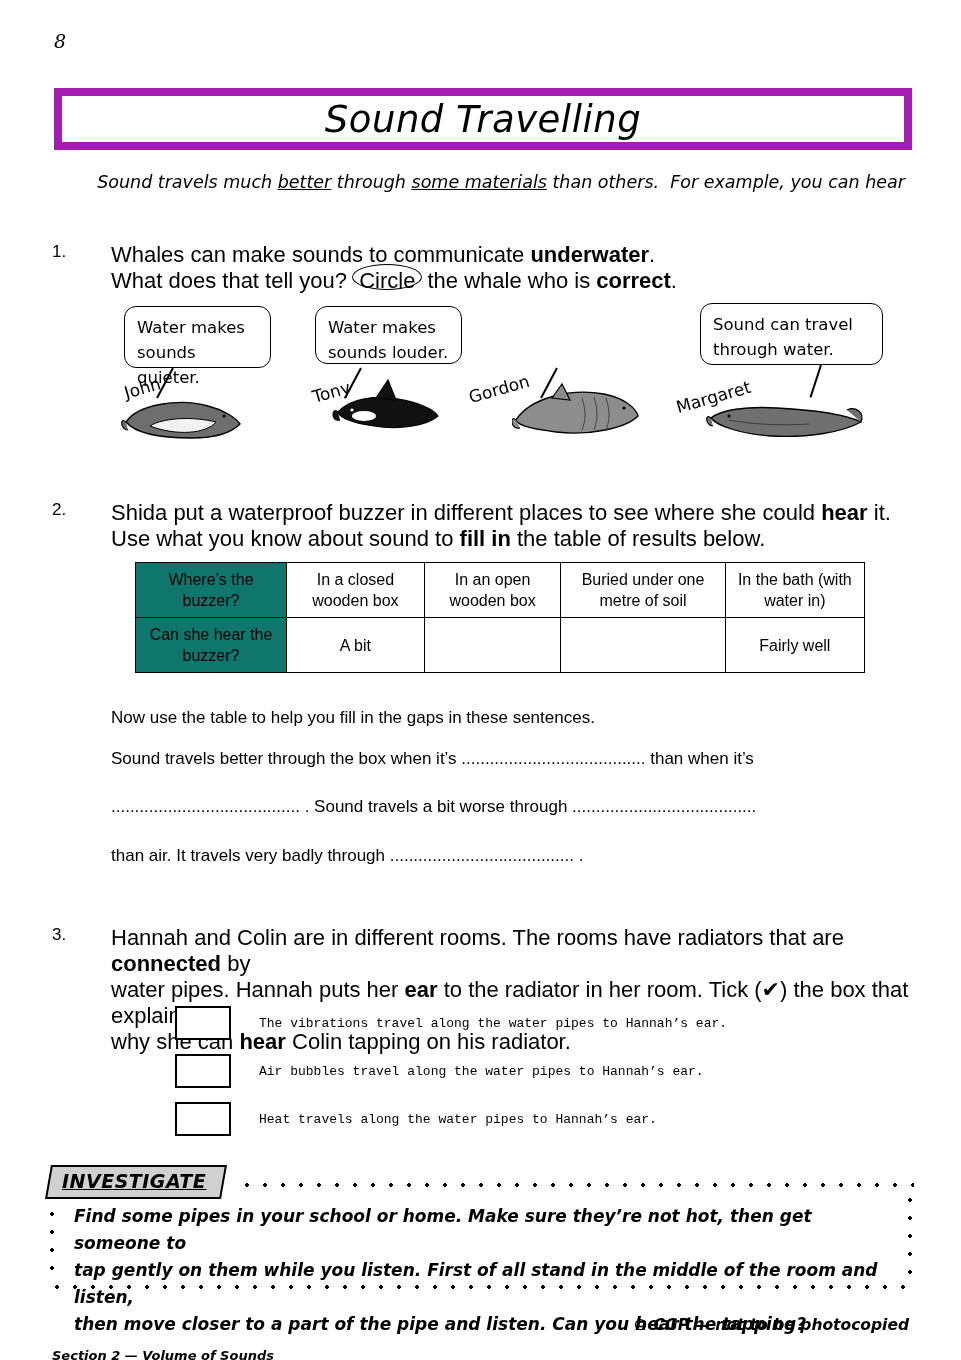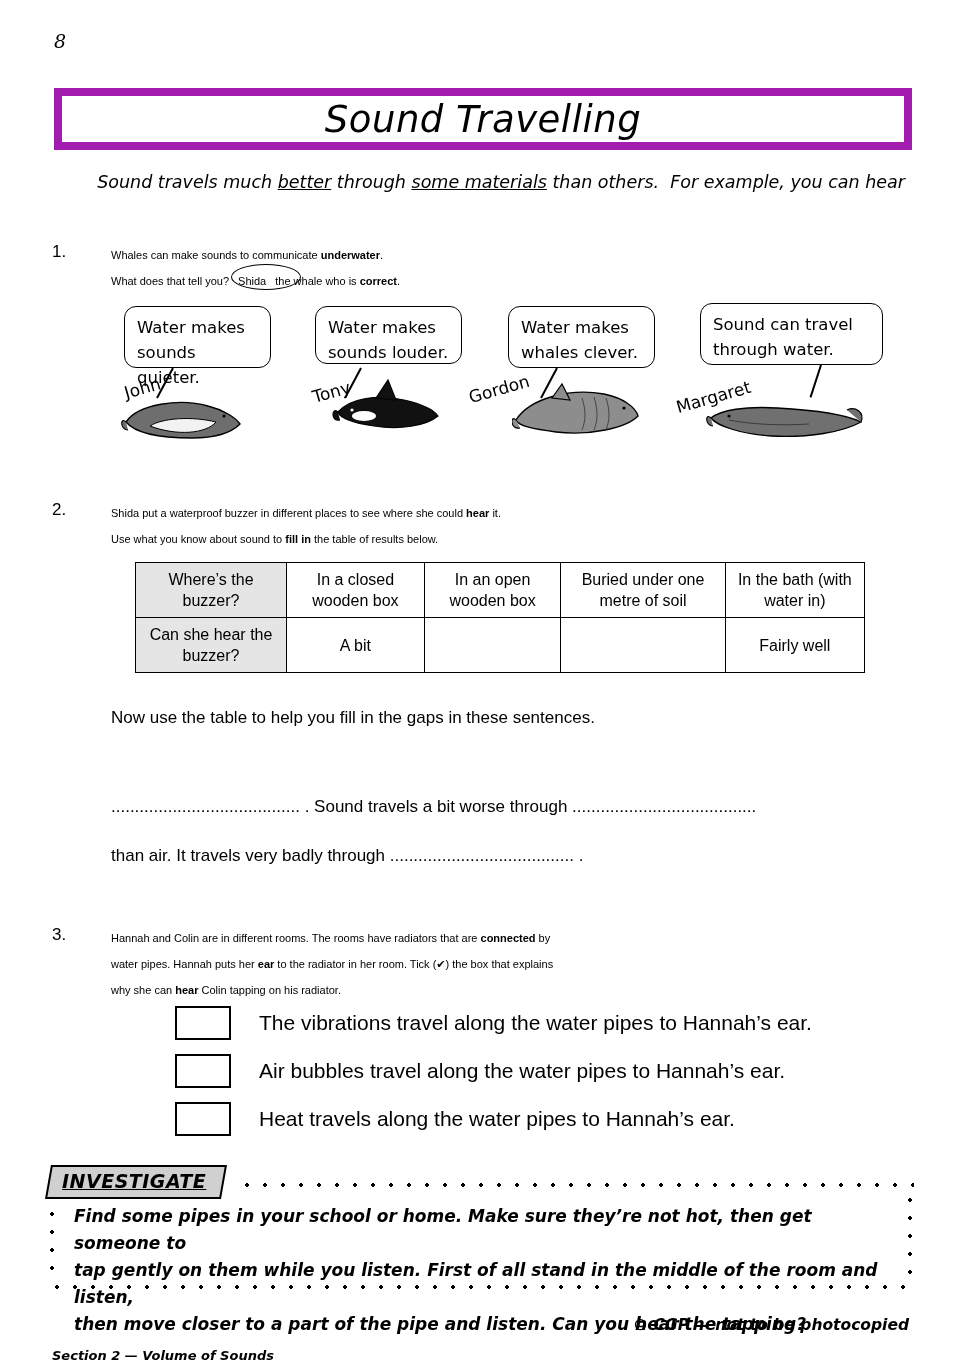--- a/index.html
+++ b/index.html
@@ -65,21 +65,21 @@
   .intro u { text-decoration: underline; }
 
   
   .qnum {
     position: absolute;
     font-size: 17px;
     font-family: "Liberation Sans", sans-serif;
   }
   .qbody {
     position: absolute;
-    font-size: 11px;
+    font-size: 22px;
     line-height: 26px;
     font-family: "Liberation Sans", sans-serif;
   }
   .q1num { left: 52px; top: 242px; }
   .q1body { left: 111px; top: 242px; width: 790px; }
   .circle-word {
     display: inline-block;
     position: relative;
     padding: 0 6px;
   }
@@ -151,21 +151,21 @@
   .results-table td {
     border: 1.8px solid #000;
     text-align: center;
     vertical-align: middle;
     font-size: 16px;
     font-family: "Liberation Sans", sans-serif;
     line-height: 21px;
     padding: 6px 4px;
   }
   .results-table .hdr-col {
-    background: #e5e5e5;
+    background: #0f766e;
     width: 142px;
     height: 34px;
   }
   .results-table tr.row1 td { height: 40px; }
   .results-table tr.row2 td { height: 40px; }
   .hand {
     font-family: "DejaVu Sans", sans-serif;
     font-size: 21px;
   }
 
@@ -193,22 +193,22 @@
   }
   .tick-box {
     width: 56px;
     height: 34px;
     border: 2.2px solid #000;
     box-sizing: border-box;
     background: #fff;
   }
   .tick-label {
     margin-left: 28px;
-    font-size: 21px;
-    font-family: Liberation Sans, sans-serif;
+    font-size: 13px;
+    font-family: Liberation Mono, monospace;
     white-space: nowrap;
     text-align: center;
   }
   .tr1 { top: 1006px; }
   .tr2 { top: 1054px; }
   .tr3 { top: 1102px; }
 
   
   .investigate-wrap {
     position: absolute;
@@ -307,32 +307,31 @@
     <div class="title-text">Sound Travelling</div>
   </div>
 
   <div class="intro">
     <span>Sound travels much <u>better</u> through <u>some materials</u> than others.&nbsp; For example, you can hear</span><br>
   </div>
 
   <div class="qnum q1num">1.</div>
   <div class="qbody q1body">
     <span>Whales can make sounds to communicate </span><span class="bold">underwater</span><span>.</span><br>
-    <span>What does that tell you? </span><span class="circle-word">Shida</span><span> the whale who is </span><span class="bold">correct</span><span>.</span>
+    <span>What does that tell you? </span><span class="circle-word">Circle</span><span> the whale who is </span><span class="bold">correct</span><span>.</span>
   </div>
 
   <div class="bubble b1">Water makes sounds quieter.</div>
   <div class="bubble-tail t1"></div>
   <div class="whale-name n1">John</div>
 
   <div class="bubble b2">Water makes sounds louder.</div>
   <div class="bubble-tail t2"></div>
   <div class="whale-name n2">Tony</div>
 
-  <div class="bubble b3">Water makes whales clever.</div>
   <div class="bubble-tail t3"></div>
   <div class="whale-name n3">Gordon</div>
 
   <div class="bubble b4">Sound can travel through water.</div>
   <div class="bubble-tail t4"></div>
   <div class="whale-name n4">Margaret</div>
 
   <svg class="whale-img" style="left:120px; top:392px;" width="122" height="52" viewBox="0 0 122 52">
     <path d="M6 30 C18 12, 60 6, 88 14 C104 18, 116 26, 120 32 C112 40, 96 46, 72 46 C44 46, 16 42, 6 30 Z" fill="#6e6e6e" stroke="#000" stroke-width="1.4"></path>
     <path d="M30 34 C42 26, 72 24, 96 30 C86 42, 56 44, 30 34 Z" fill="#f2f2f2" stroke="#000" stroke-width="1"></path>
@@ -383,20 +382,21 @@
       <td class="hdr-col">Can she hear the buzzer?</td>
       <td class="hand">A bit</td>
       <td class="hand"></td>
       <td class="hand"></td>
       <td class="hand">Fairly well</td>
     </tr>
   </tbody>
     </table>
 
   <div class="sub-text s1">Now use the table to help you fill in the gaps in these sentences.</div>
+  <div class="sub-text s2">Sound travels better through the box when it’s ....................................... than when it’s</div>
   <div class="sub-text s3">........................................  .  Sound travels a bit worse through .......................................</div>
   <div class="sub-text s4">than air.  It travels very badly through .......................................  .</div>
 
   <div class="qnum q3num">3.</div>
   <div class="qbody q3body">
     <span>Hannah and Colin are in different rooms.  The rooms have radiators that are </span><span class="bold">connected</span><span> by</span><br>
     <span>water pipes.  Hannah puts her </span><span class="bold">ear</span><span> to the radiator in her room.  Tick (✔) the box that explains</span><br>
     <span>why she can </span><span class="bold">hear</span><span> Colin tapping on his radiator.</span>
   </div>
 

